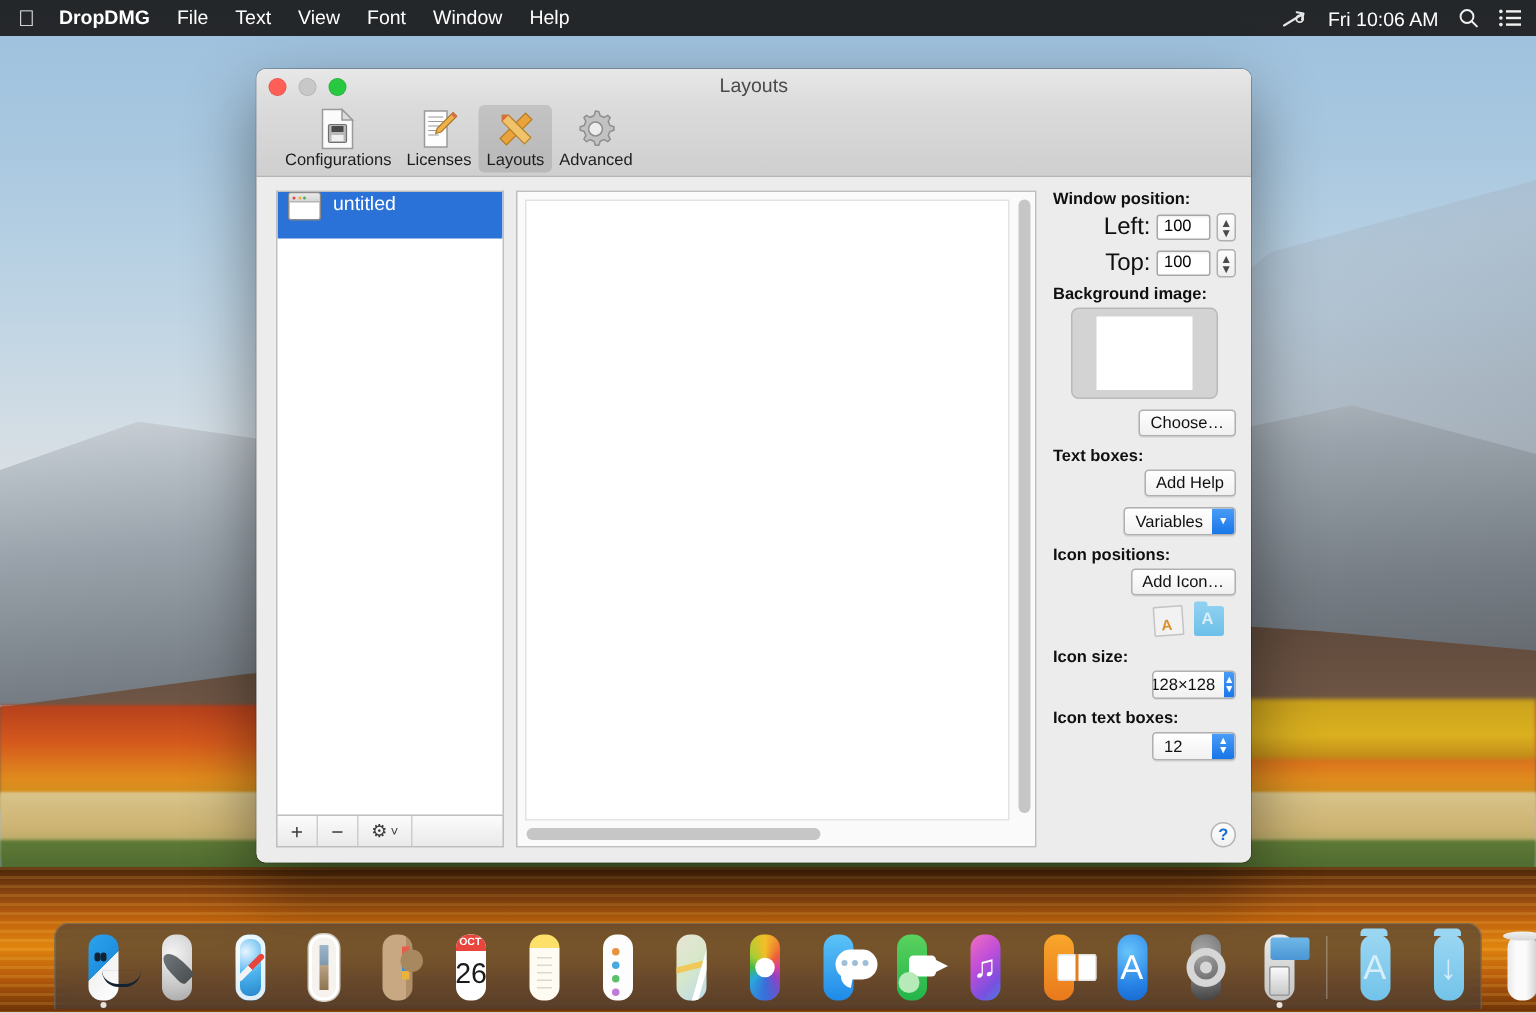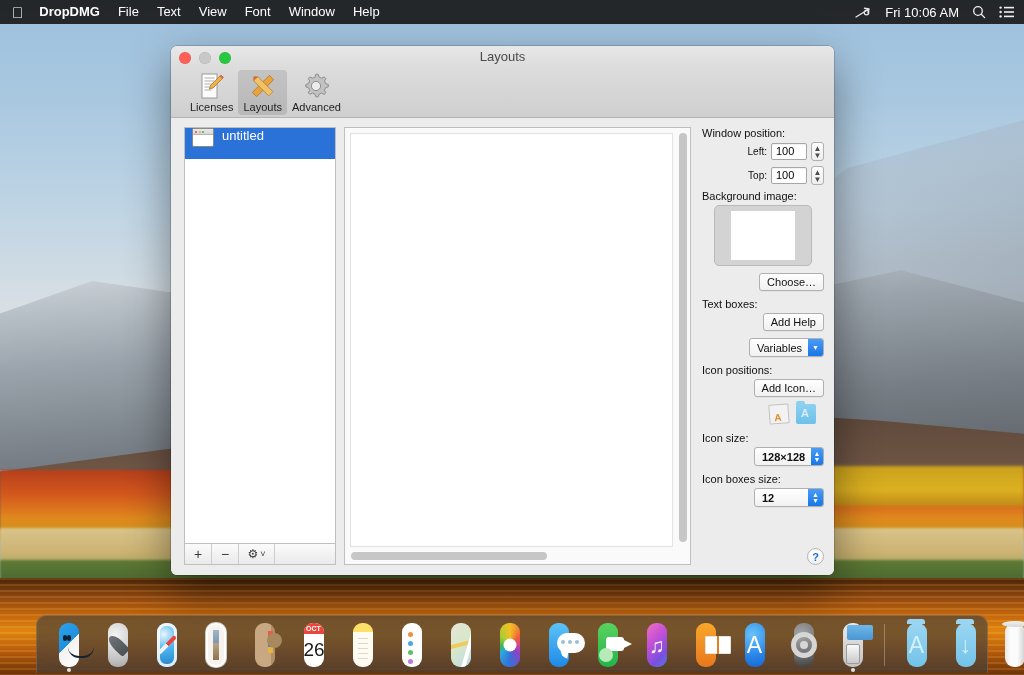--- a/index.html
+++ b/index.html
@@ -147,23 +147,23 @@
   .sb-v { position: absolute; right: 3px; top: 5px; bottom: 22px; width: 8px; }
   .sb-v i { display: block; width: 8px; height: 100%; border-radius: 4px; background: #c6c6c6; }
   .sb-h { position: absolute; left: 6px; right: 18px; bottom: 4px; height: 8px; }
   .sb-h i { display: block; height: 8px; width: 61%; border-radius: 4px; background: #c6c6c6; }
 
   
   .inspector {
     width: 122px; margin-left: 11px; display: flex; flex-direction: column;
     font-size: 11px; color: #101010; position: relative;
   }
-  .ins-label { margin-bottom: 3px; white-space: nowrap; }
+  .ins-label { margin-bottom: 3px; white-space: nowrap; font-weight: bold; }
   .row { display: flex; align-items: center; justify-content: flex-end; gap: 4px; margin-bottom: 5px; }
-  .row .cap { font-size: 10px; text-align: right; }
+  .row .cap { font-size: 16px; text-align: right; }
   .tfield {
     width: 36px; height: 17px; background: #fff; border: 1px solid #a6a6a6;
     border-radius: 2px; font-size: 11px; line-height: 15px; padding: 0 4px; color: #000;
     box-shadow: inset 0 1px 1px rgba(0,0,0,.06);
   }
   .stepper {
     width: 13px; height: 19px; border: 1px solid #b0b0b0; border-radius: 3px;
     background: linear-gradient(to bottom,#fdfdfd,#eeeeee);
     display: flex; flex-direction: column; align-items: center; justify-content: center;
     line-height: 7px; font-size: 8px; color: #4a4a4a;
@@ -188,21 +188,21 @@
     display: inline-flex; align-items: stretch; overflow: hidden;
     box-shadow: 0 .5px .5px rgba(0,0,0,.07);
     justify-content: flex-end;
   }
   .popup .pv { font-size: 11px; color: #101010; display: flex; align-items: center; padding: 0 6px 0 7px; }
   .popup .parrow {
     width: 15px; background: linear-gradient(to bottom,#4a9cf6,#1876e8);
     display: flex; align-items: center; justify-content: center; flex-direction: column;
     color: #fff; font-size: 7px; line-height: 6px;
   }
-  .popup.wide { width: 70px; font-weight: bold; }
+  .popup.wide { width: 56px; }
   .popup.wide .pv { flex: 1; }
   .iconpair { display: flex; justify-content: flex-end; gap: 7px; margin-bottom: 8px; padding-right: 8px; }
   .ip { width: 20px; height: 20px; position: relative; }
   .ip-doc { background: #f2f2f2; border: 1px solid #c3c3c3; border-radius: 1px; transform: rotate(-4deg); }
   .ip-doc::after { content:"A"; position:absolute; left:4px; bottom:0px; font-size:10px; color:#d98f2a; font-weight:bold; }
   .ip-fold { background: linear-gradient(to bottom,#8ed0f0,#6cc0ea); border-radius: 2px; }
   .ip-fold::before { content:""; position:absolute; left:0; top:-3px; width:9px; height:4px;
     background:#8ed0f0; border-radius:2px 2px 0 0; }
   .ip-fold::after { content:"A"; position:absolute; left:5px; top:3px; font-size:11px; color:#d8eefb; font-weight:bold; line-height:13px; }
   .help-btn {
@@ -368,20 +368,32 @@
       <div class="traffic">
         <span class="tl red"></span>
         <span class="tl amber"></span>
         <span class="tl green"></span>
       </div>
       <div class="win-title">Layouts</div>
     </div>
 
     <div class="toolbar">
 
+      <div class="tb-item">
+        <span class="tb-glyph">
+          <svg width="26" height="28" viewBox="0 0 26 28">
+            <path d="M3 1 h13 l7 7 v19 h-20 z" fill="#fbfbfb" stroke="#9a9a9a" stroke-width="1"></path>
+            <path d="M16 1 l7 7 h-7 z" fill="#dcdcdc" stroke="#9a9a9a" stroke-width="1"></path>
+            <rect x="7" y="11" width="12" height="12" rx="1" fill="#b9b9b9" stroke="#6e6e6e" stroke-width=".8"></rect>
+            <rect x="9" y="12" width="8" height="4" fill="#4a4a4a"></rect>
+            <rect x="9" y="18" width="8" height="4" fill="#efefef"></rect>
+          </svg>
+        </span>
+        <span class="tb-label">Configurations</span>
+      </div>
 
       <div class="tb-item">
         <span class="tb-glyph">
           <svg width="26" height="28" viewBox="0 0 26 28">
             <rect x="3" y="2" width="15" height="24" fill="#fdfdfd" stroke="#9a9a9a" stroke-width="1"></rect>
             <g stroke="#9a9a9a" stroke-width=".8">
               <path d="M5.5 6 h10"></path>
                 <path d="M5.5 9 h10"></path>
                 <path d="M5.5 12 h10"></path>
                 <path d="M5.5 15 h10"></path>
@@ -510,21 +522,21 @@
         <div class="btnrow">
           <span class="popup wide">
             <span class="pv">128×128</span>
             <span class="parrow">
                 <span>▲</span>
                 <span>▼</span>
               </span>
           </span>
         </div>
 
-        <div class="ins-label">Icon boxes size:</div>
+        <div class="ins-label">Icon text boxes:</div>
         <div class="btnrow">
           <span class="popup wide">
             <span class="pv">12</span>
             <span class="parrow">
                 <span>▲</span>
                 <span>▼</span>
               </span>
           </span>
         </div>
 

